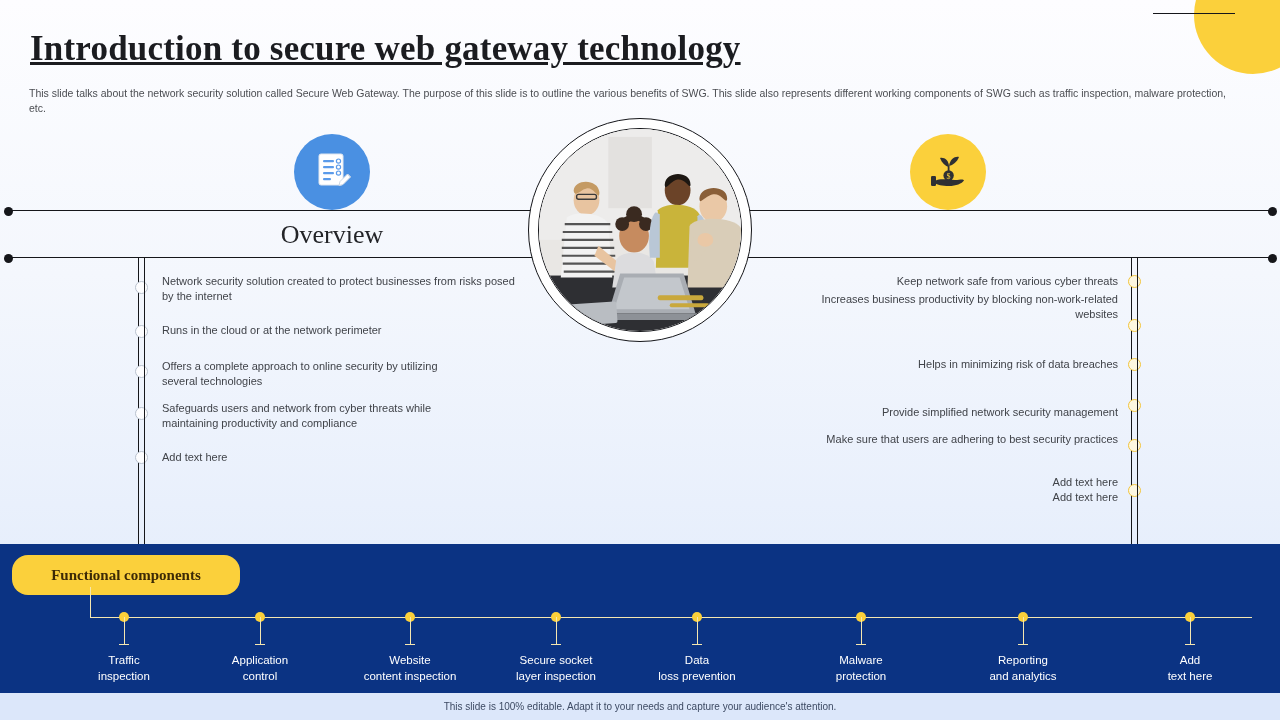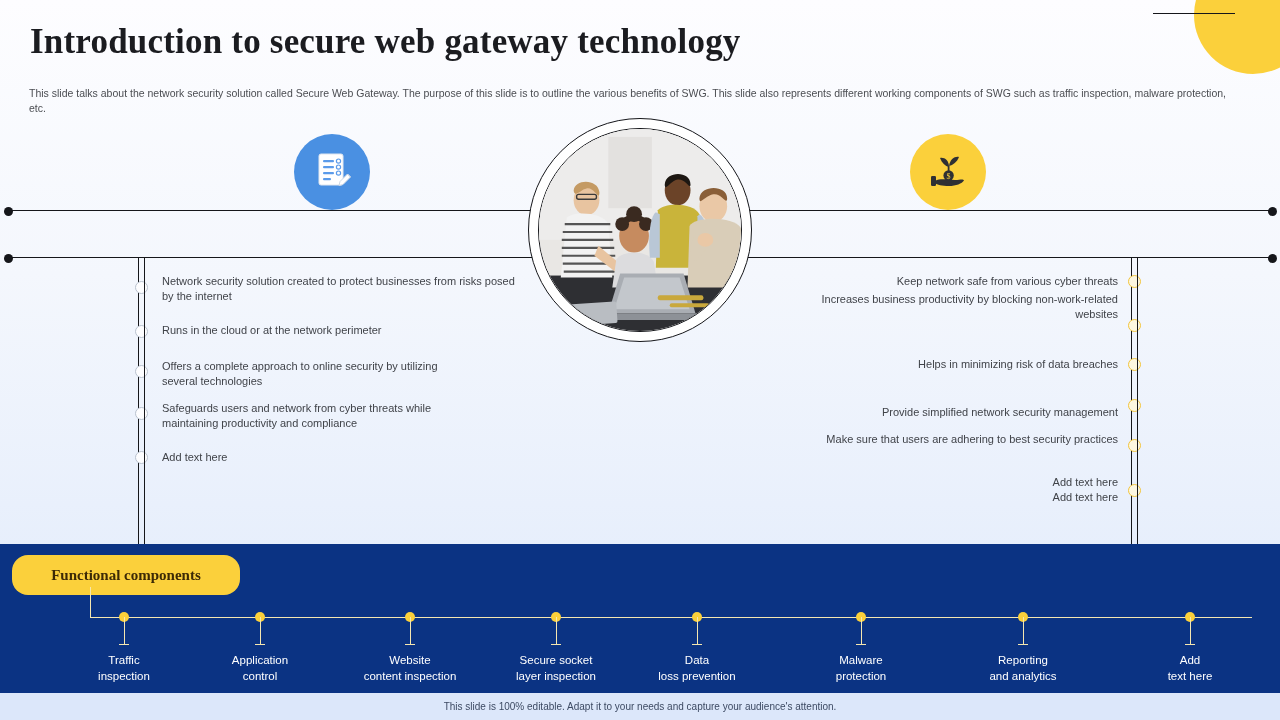--- a/index.html
+++ b/index.html
@@ -18,24 +18,25 @@
     position:absolute;right:-32px;top:-44px;width:118px;height:118px;
     border-radius:50%;background:#fbd03b;
   }
   .corner-line{
     position:absolute;right:45px;top:13px;width:82px;height:0;
     border-top:1.6px solid #15161a;
   }
 
   
   .title{
-    position:absolute;left:30px;top:22px;
+    position:absolute;left:30px;top:29px;
     font-family:"Liberation Serif", serif;
     font-size:35px;font-weight:700;color:#1b1c20;letter-spacing:.2px;
     white-space:nowrap;
+    text-decoration:underline;
   }
   .subtitle{
     position:absolute;left:29px;top:86px;width:1208px;
     font-size:10.5px;line-height:15px;color:#4b4d52;
   }
 
   
   .hrule{position:absolute;left:8px;width:1264px;height:0;border-top:1.5px solid #15161a;}
   .hrule.r1{top:210px;}
   .hrule.r2{top:257px;}
@@ -176,20 +177,21 @@
         <path d="M24 19 C25 12, 30 9, 34 10 C32 15, 28 18, 24 19 Z" fill="#2f3033"></path>
         <path d="M23.6 19 L23.6 25" stroke="#2f3033" stroke-width="1.8" fill="none"></path>
         <circle cx="23.6" cy="28.5" r="5.2" fill="#2f3033"></circle>
         <text x="23.6" y="31.5" font-family="Liberation Serif, serif" font-size="8" fill="#fbd03b" text-anchor="middle">$</text>
         <path d="M10 34 C16 31, 22 33, 30 33 C35 33, 38 31.5, 39 33.5 C37 36.5, 31 39, 24 39 C17 39, 12 38, 10 36 Z" fill="#2f3033"></path>
         <rect x="6" y="29" width="5" height="10" rx="1.2" fill="#2f3033"></rect>
       </svg>
     </span>
   </div>
 
+  <div class="sec-head left">Overview</div>
 
   <div class="photo-outer"></div>
   <div class="photo-inner">
     <svg class="photo-svg" viewBox="0 0 204 204" preserveAspectRatio="xMidYMid slice">
       <rect width="204" height="204" fill="#e9e7e4"></rect>
       <rect x="0" y="0" width="204" height="112" fill="#edeceb"></rect>
       <rect x="70" y="8" width="44" height="72" fill="#e3e1df"></rect>
 
       <rect x="0" y="148" width="204" height="56" fill="#2e2f33"></rect>
 

